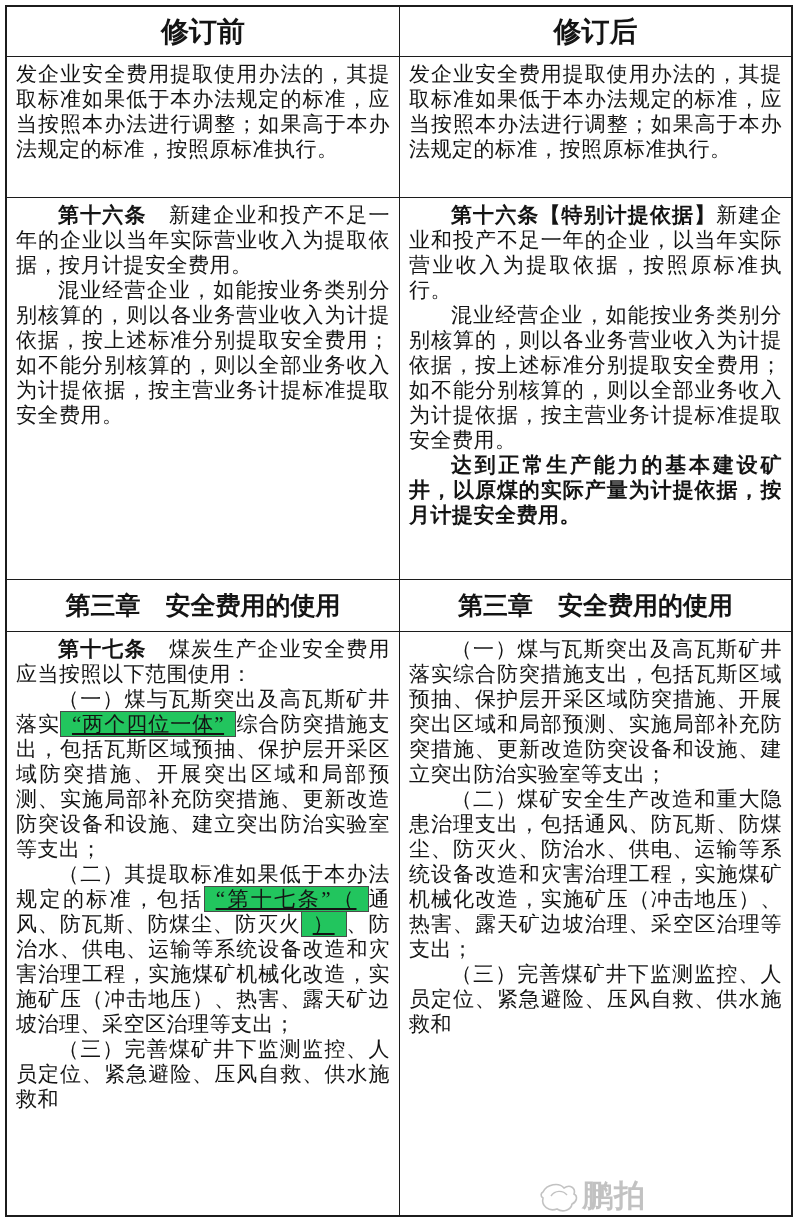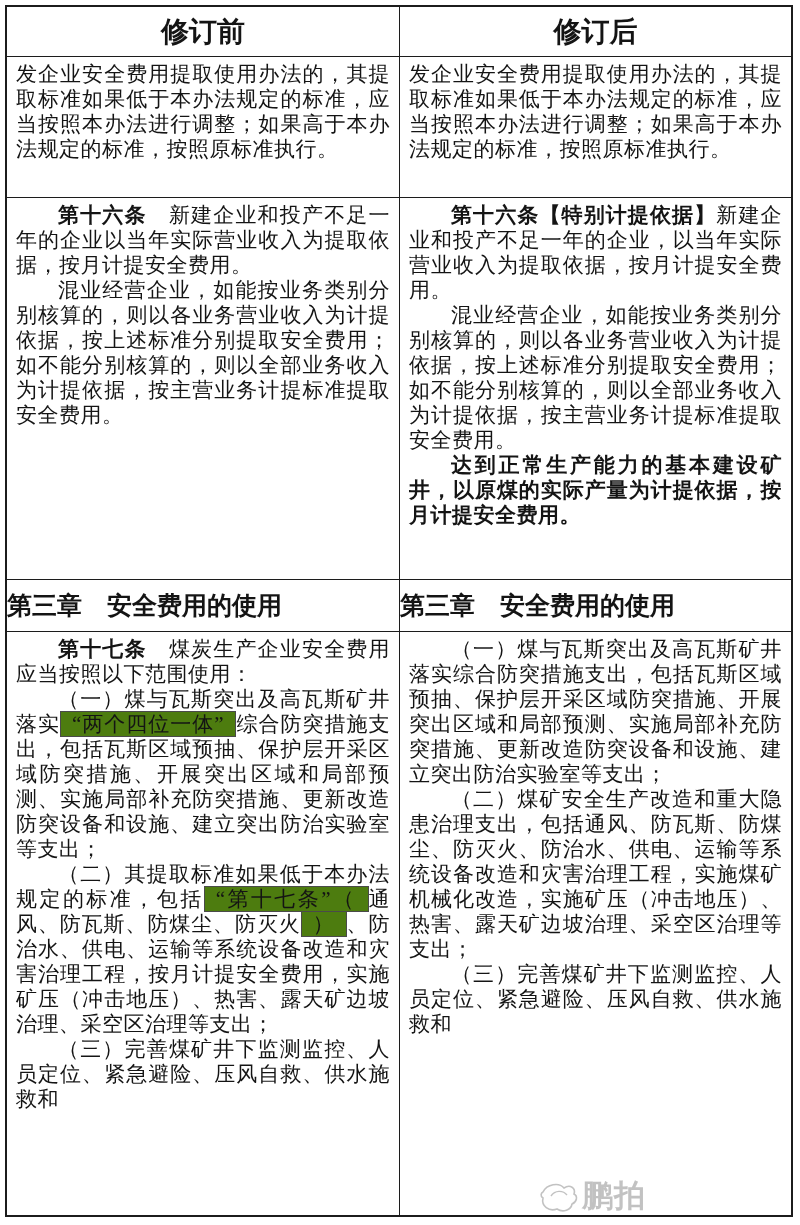--- a/index.html
+++ b/index.html
@@ -25,38 +25,39 @@
     padding:5px 9px 0 9px;
     overflow:hidden;
   }
   .col2{border-left:1.5px solid #1c1c1c;}
   .rb{border-top:1.5px solid #1c1c1c;}
   .hcell{
     display:flex;align-items:center;justify-content:center;
     font-weight:bold;font-size:28px;padding:0;
   }
   .chapter{
-    display:flex;align-items:center;justify-content:flex-start;
+    display:flex;align-items:center;justify-content:center;
     font-weight:bold;font-size:25px;padding:0;
   }
   p.para{
     margin:0;
     font-size:21px;
     line-height:25px;
     text-align:justify;
     text-justify:inter-ideograph;
     text-align-last:left;
     letter-spacing:0.5px;
   }
   p.ind{text-indent:2em;}
   b{font-weight:bold;margin-top:48px;}
   .hl{
-    background:#4d7c0f;
+    background:#22c55e;
     border:1.5px solid #4a4a4a;
     padding:0 11px;
+    text-decoration:underline;
   }
   .watermark{
     position:absolute;
     right:10px;bottom:8px;
     display:flex;align-items:center;gap:3px;
     opacity:0.55;
     pointer-events:none;
   }
   .watermark .wm-text{
     font-size:31px;font-weight:bold;
@@ -84,36 +85,36 @@
     </div>
     <div class="cell rb col2">
       <p class="para">发企业安全费用提取使用办法的，其提取标准如果低于本办法规定的标准，应当按照本办法进行调整；如果高于本办法规定的标准，按照原标准执行。</p>
     </div>
 
     <div class="cell rb">
       <p class="para ind"><b>第十六条</b><span>　新建企业和投产不足一年的企业以当年实际营业收入为提取依据，按月计提安全费用。</span></p>
       <p class="para ind">混业经营企业，如能按业务类别分别核算的，则以各业务营业收入为计提依据，按上述标准分别提取安全费用；如不能分别核算的，则以全部业务收入为计提依据，按主营业务计提标准提取安全费用。</p>
     </div>
     <div class="cell rb col2">
-      <p class="para ind"><b>第十六条【特别计提依据】</b><span>新建企业和投产不足一年的企业，以当年实际营业收入为提取依据，按月计提安全费用。</span></p>
+      <p class="para ind"><b>第十六条【特别计提依据】</b><span>新建企业和投产不足一年的企业，以当年实际营业收入为提取依据，按照原标准执行。</span></p>
       <p class="para ind">混业经营企业，如能按业务类别分别核算的，则以各业务营业收入为计提依据，按上述标准分别提取安全费用；如不能分别核算的，则以全部业务收入为计提依据，按主营业务计提标准提取安全费用。</p>
       <p class="para ind"><b>达到正常生产能力的基本建设矿井，以原煤的实际产量为计提依据，按月计提安全费用。</b></p>
     </div>
 
     <div class="cell rb chapter">
       <span>第三章　安全费用的使用</span>
     </div>
     <div class="cell rb col2 chapter">
       <span>第三章　安全费用的使用</span>
     </div>
 
     <div class="cell rb">
       <p class="para ind"><b>第十七条</b><span>　煤炭生产企业安全费用应当按照以下范围使用：</span></p>
       <p class="para ind"><span>（一）煤与瓦斯突出及高瓦斯矿井落实</span><span class="hl">“两个四位一体”</span><span>综合防突措施支出，包括瓦斯区域预抽、保护层开采区域防突措施、开展突出区域和局部预测、实施局部补充防突措施、更新改造防突设备和设施、建立突出防治实验室等支出；</span></p>
-      <p class="para ind"><span>（二）其提取标准如果低于本办法规定的标准，包括</span><span class="hl">“第十七条”（</span><span>通风、防瓦斯、防煤尘、防灭火</span><span class="hl">）</span><span>、防治水、供电、运输等系统设备改造和灾害治理工程，按月计提安全费用，实施矿压（冲击地压）、热害、露天矿边坡治理、采空区治理等支出；</span></p>
+      <p class="para ind"><span>（二）其提取标准如果低于本办法规定的标准，包括</span><span class="hl">“第十七条”（</span><span>通风、防瓦斯、防煤尘、防灭火</span><span class="hl">）</span><span>、防治水、供电、运输等系统设备改造和灾害治理工程，实施煤矿机械化改造，实施矿压（冲击地压）、热害、露天矿边坡治理、采空区治理等支出；</span></p>
       <p class="para ind">（三）完善煤矿井下监测监控、人员定位、紧急避险、压风自救、供水施救和</p>
     </div>
     <div class="cell rb col2">
       <p class="para ind">（一）煤与瓦斯突出及高瓦斯矿井落实综合防突措施支出，包括瓦斯区域预抽、保护层开采区域防突措施、开展突出区域和局部预测、实施局部补充防突措施、更新改造防突设备和设施、建立突出防治实验室等支出；</p>
       <p class="para ind">（二）煤矿安全生产改造和重大隐患治理支出，包括通风、防瓦斯、防煤尘、防灭火、防治水、供电、运输等系统设备改造和灾害治理工程，实施煤矿机械化改造，实施矿压（冲击地压）、热害、露天矿边坡治理、采空区治理等支出；</p>
       <p class="para ind">（三）完善煤矿井下监测监控、人员定位、紧急避险、压风自救、供水施救和</p>
     </div>
 
   </div>
 

